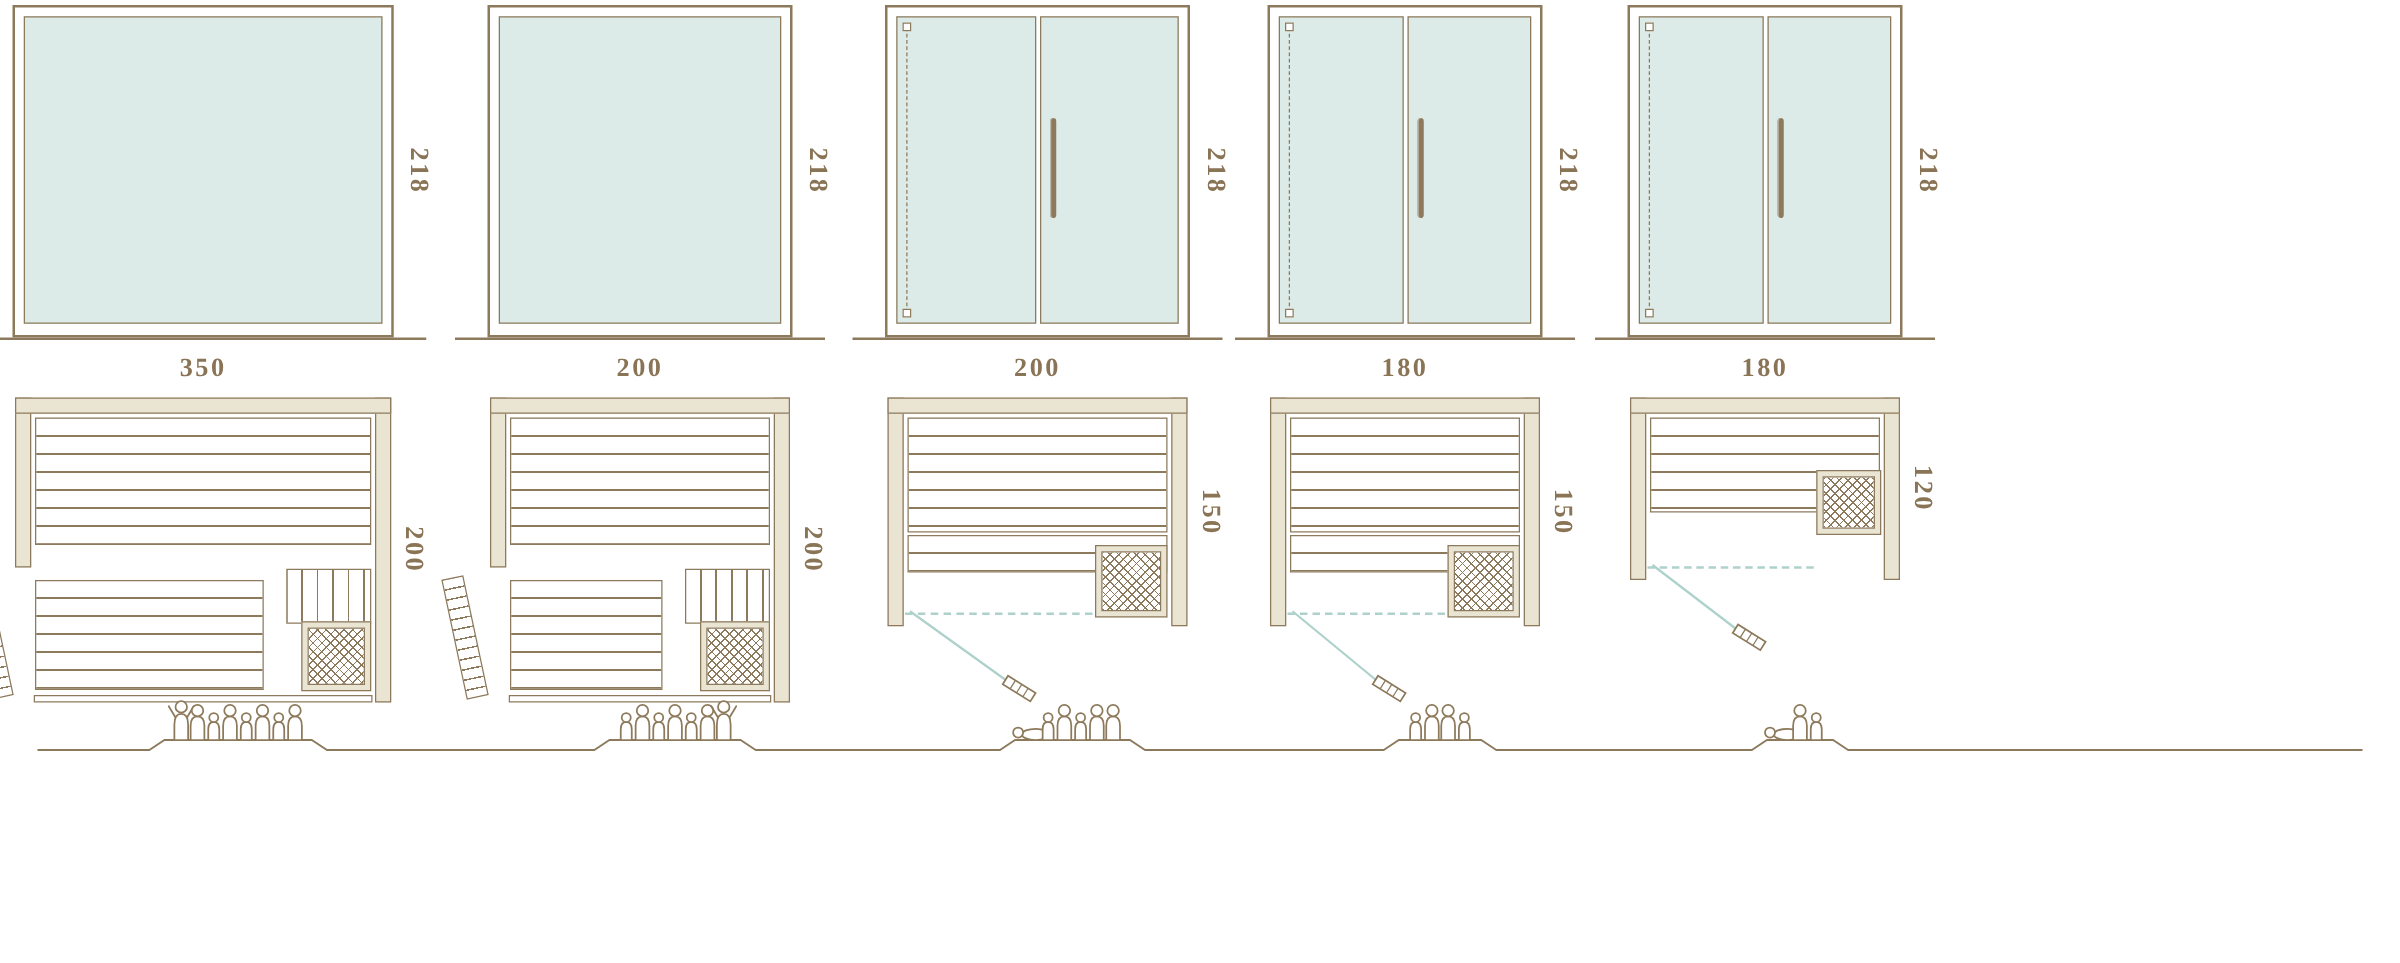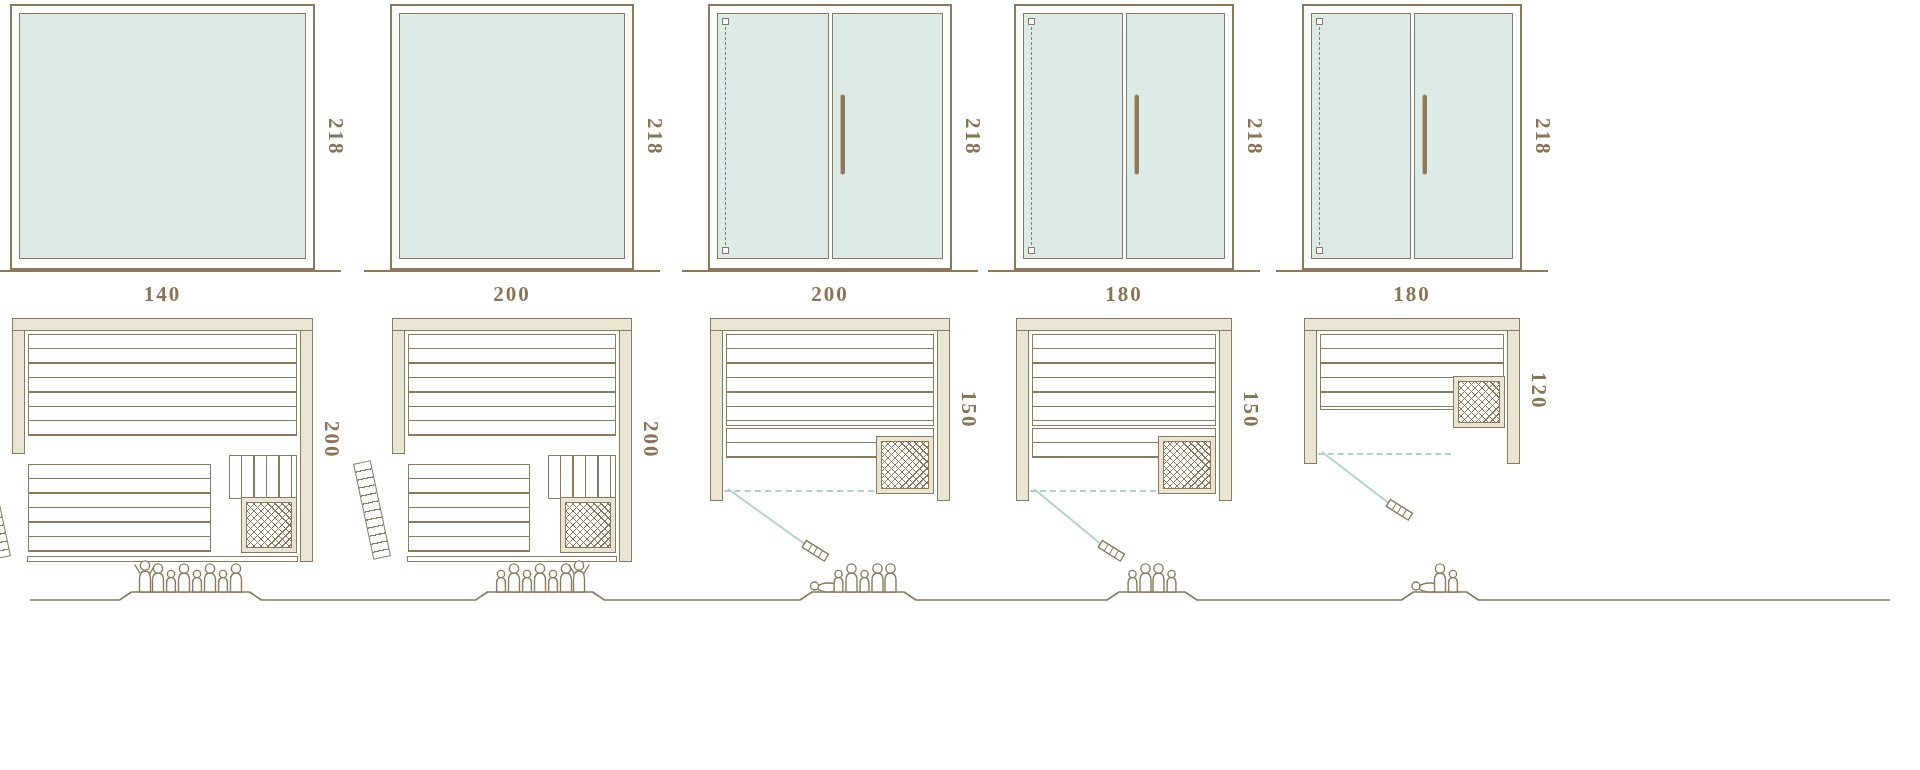--- a/index.html
+++ b/index.html
@@ -51,21 +51,21 @@
 </style>
 </head>
 <body style="background: rgb(255, 255, 255);">
 
 <div id="stage">
     <div class="col" style="left: 10px; width: 365px;">
       <div class="front" style="left: 0px; top: 4px; width: 305px; height: 266px;">
         <div class="glass" style="inset: 7px 7px 9px;"></div>
       </div>
       <div class="baseline" style="left: -26px; top: 270px; width: 357px;"></div>
-      <div class="dim dim-h" style="left: 0px; top: 282px; width: 305px;">140</div>
+      <div class="dim dim-h" style="left: 0px; top: 282px; width: 305px;">350</div>
       <div class="dim dim-v" style="left: 313px; top: 4px; height: 266px;">218</div>
       <div class="plan" style="left: 2px; top: 318px; width: 301px; height: 244px;">
         <div class="wall" style="left: 0px; top: 0px; width: 13px; height: 136px;"></div>
         <div class="wall" style="right: 0px; top: 0px; width: 13px; height: 244px;"></div>
         <div class="wall" style="left: 0px; top: 0px; width: 301px; height: 13px;"></div>
         <div class="sill" style="left: 15px; right: 15px; bottom: 0px; height: 6px;"></div>
         <div class="bench-h" style="left: 16px; right: 16px; top: 16px; height: 102px;"></div>
         <div class="bench-h" style="left: 16px; right: 102px; bottom: 10px; height: 88px;"></div>
         <div class="bench-v" style="right: 16px; width: 68px; top: 137px; height: 44px;"></div>
         <div class="heater" style="right: 16px; bottom: 9px; width: 56px; height: 56px;">

